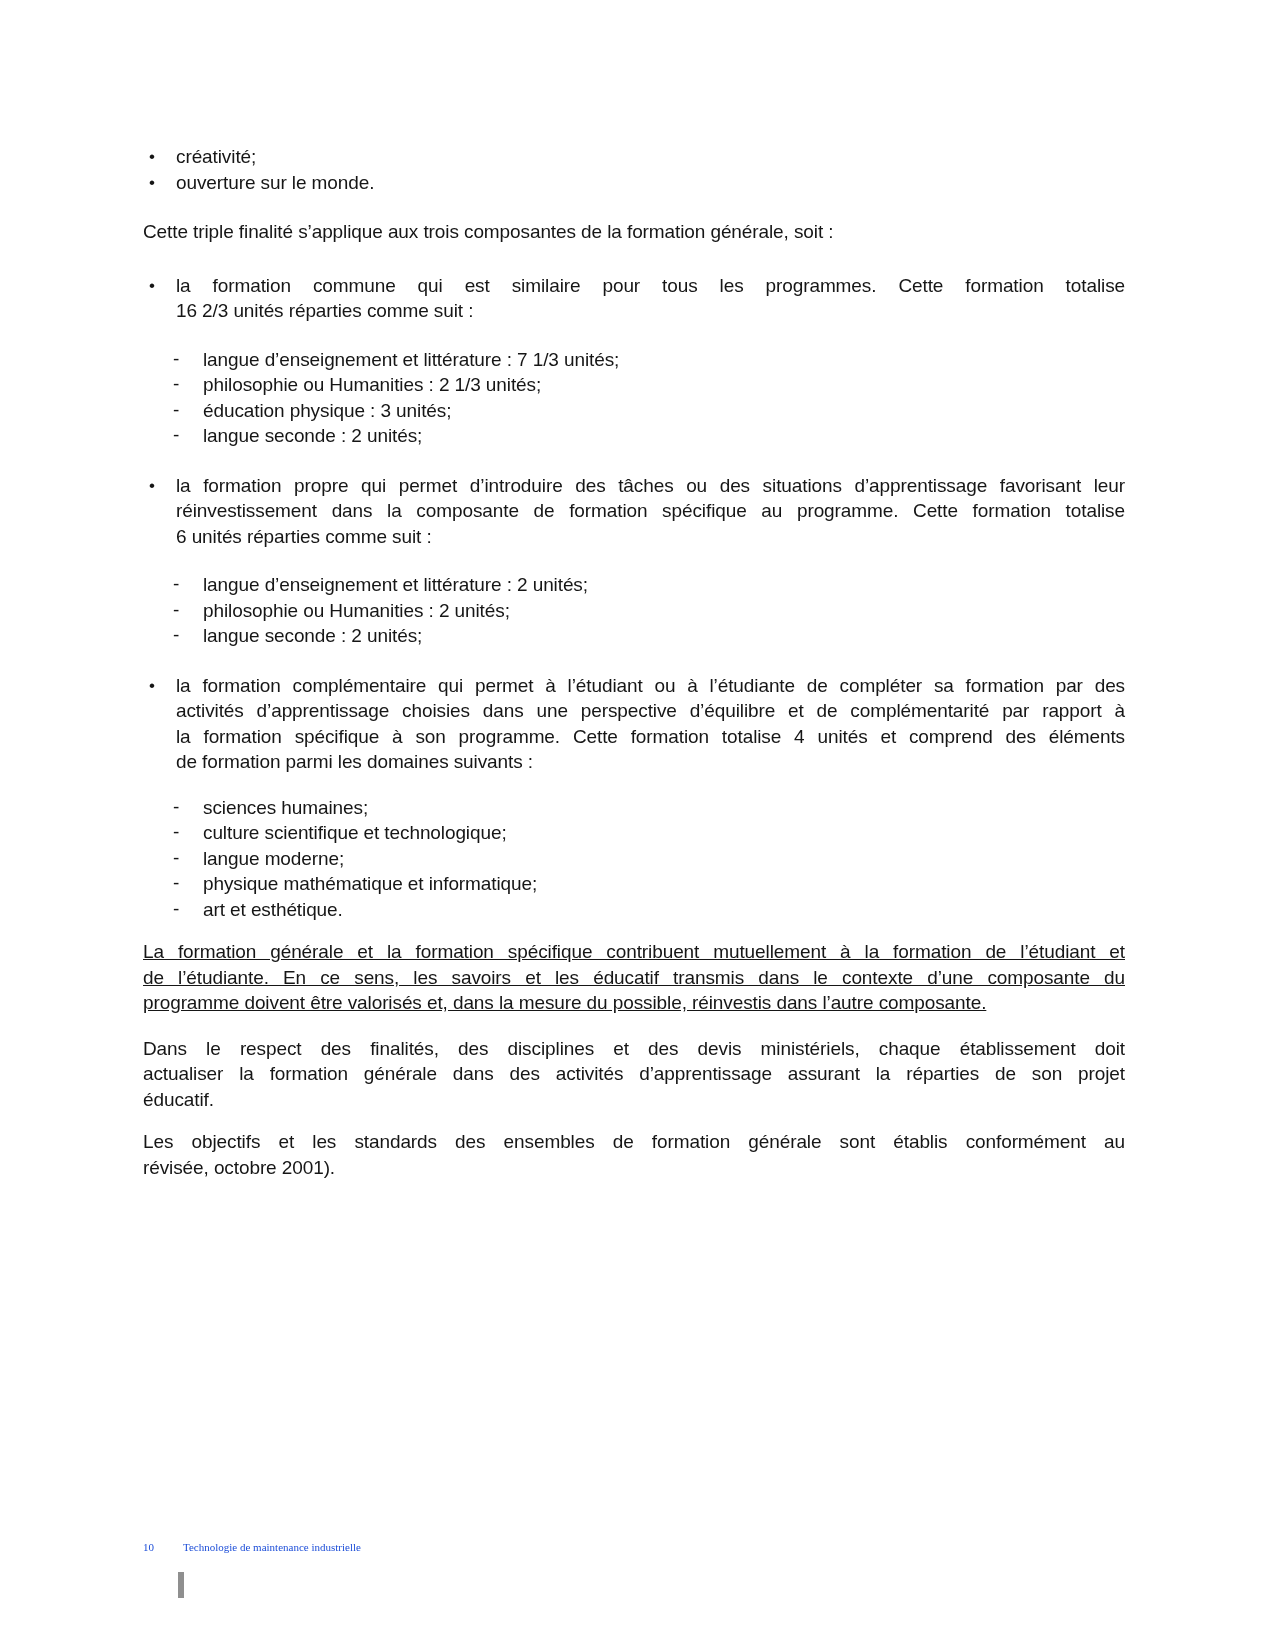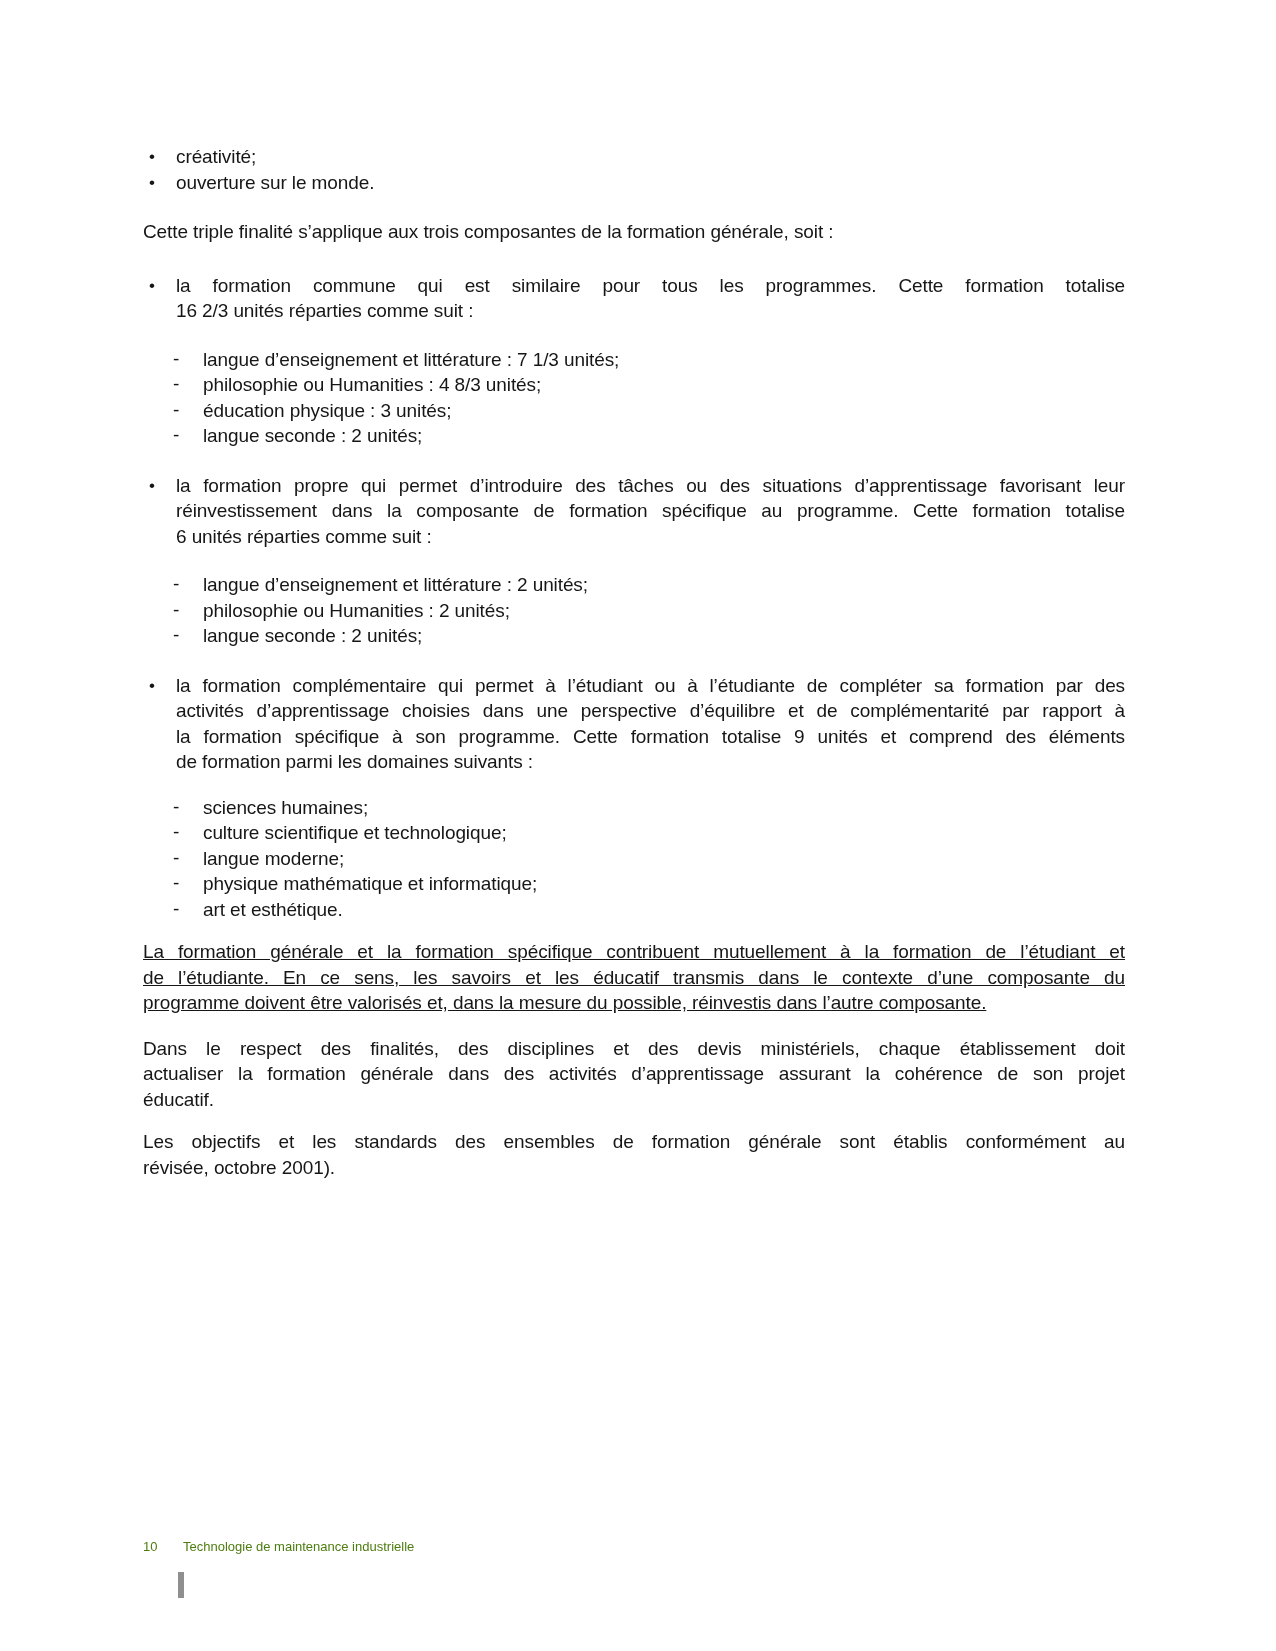--- a/index.html
+++ b/index.html
@@ -56,24 +56,25 @@
     position: absolute;
     left: 30px;
     top: -1px;
     width: 20px;
     text-align: left;
   }
   .footer {
     position: absolute;
     left: 143px;
     top: 1539px;
-    font-size: 13px;
+    font-size: 11px;
     line-height: 16px;
-    color: #4d7c0f;
+    color: #1d4ed8;
     white-space: nowrap;
+    font-family: Liberation Serif, serif;
   }
   .footer .page-num {
     display: inline-block;
     width: 40px;
   }
   .gray-bar {
     position: absolute;
     left: 178px;
     top: 1572px;
     width: 6px;
@@ -94,57 +95,57 @@
       <div class="block" style="margin-top: 24px;">
         <div class="line l">Cette triple finalité s’applique aux trois composantes de la formation générale, soit :</div>
       </div>
       <div class="block bullet-item" style="margin-top: 28px;">
         <span class="marker">•</span>
         <div class="line j">la formation commune qui est similaire pour tous les programmes. Cette formation totalise</div>
         <div class="line l">16 2/3 unités réparties comme suit :</div>
       </div>
       <div class="block" style="margin-top: 23px;">
         <div class="dash-item line l"><span class="marker">-</span><span>langue d’enseignement et littérature : 7 1/3 unités;</span></div>
-        <div class="dash-item line l"><span class="marker">-</span><span>philosophie ou Humanities : 4 8/3 unités;</span></div>
+        <div class="dash-item line l"><span class="marker">-</span><span>philosophie ou Humanities : 2 1/3 unités;</span></div>
         <div class="dash-item line l"><span class="marker">-</span><span>éducation physique : 3 unités;</span></div>
         <div class="dash-item line l"><span class="marker">-</span><span>langue seconde : 2 unités;</span></div>
       </div>
       <div class="block bullet-item" style="margin-top: 24px;">
         <span class="marker">•</span>
         <div class="line j">la formation propre qui permet d’introduire des tâches ou des situations d’apprentissage favorisant leur</div>
         <div class="line j">réinvestissement dans la composante de formation spécifique au programme. Cette formation totalise</div>
         <div class="line l">6 unités réparties comme suit :</div>
       </div>
       <div class="block" style="margin-top: 23px;">
         <div class="dash-item line l"><span class="marker">-</span><span>langue d’enseignement et littérature : 2 unités;</span></div>
         <div class="dash-item line l"><span class="marker">-</span><span>philosophie ou Humanities : 2 unités;</span></div>
         <div class="dash-item line l"><span class="marker">-</span><span>langue seconde : 2 unités;</span></div>
       </div>
       <div class="block bullet-item" style="margin-top: 24px;">
         <span class="marker">•</span>
         <div class="line j">la formation complémentaire qui permet à l’étudiant ou à l’étudiante de compléter sa formation par des</div>
         <div class="line j">activités d’apprentissage choisies dans une perspective d’équilibre et de complémentarité par rapport à</div>
-        <div class="line j">la formation spécifique à son programme. Cette formation totalise 9 unités et comprend des éléments</div>
+        <div class="line j">la formation spécifique à son programme. Cette formation totalise 4 unités et comprend des éléments</div>
         <div class="line l">de formation parmi les domaines suivants :</div>
       </div>
       <div class="block" style="margin-top: 20px;">
         <div class="dash-item line l"><span class="marker">-</span><span>sciences humaines;</span></div>
         <div class="dash-item line l"><span class="marker">-</span><span>culture scientifique et technologique;</span></div>
         <div class="dash-item line l"><span class="marker">-</span><span>langue moderne;</span></div>
         <div class="dash-item line l"><span class="marker">-</span><span>physique mathématique et informatique;</span></div>
         <div class="dash-item line l"><span class="marker">-</span><span>art et esthétique.</span></div>
       </div>
       <div class="block" style="margin-top: 17px; text-decoration: underline;">
         <div class="line j">La formation générale et la formation spécifique contribuent mutuellement à la formation de l’étudiant et</div>
         <div class="line j">de l’étudiante. En ce sens, les savoirs et les éducatif transmis dans le contexte d’une composante du</div>
         <div class="line l">programme doivent être valorisés et, dans la mesure du possible, réinvestis dans l’autre composante.</div>
       </div>
       <div class="block" style="margin-top: 20px;">
         <div class="line j">Dans le respect des finalités, des disciplines et des devis ministériels, chaque établissement doit</div>
-        <div class="line j">actualiser la formation générale dans des activités d’apprentissage assurant la cohérence de son projet</div>
+        <div class="line j">actualiser la formation générale dans des activités d’apprentissage assurant la réparties de son projet</div>
         <div class="line l">éducatif.</div>
       </div>
       <div class="block" style="margin-top: 17px;">
         <div class="line j">Les objectifs et les standards des ensembles de formation générale sont établis conformément au</div>
         <div class="line l">révisée, octobre 2001).</div>
       </div>
     </div>
 
   <div class="footer">
     <span class="page-num">10</span><span>Technologie de maintenance industrielle</span>

